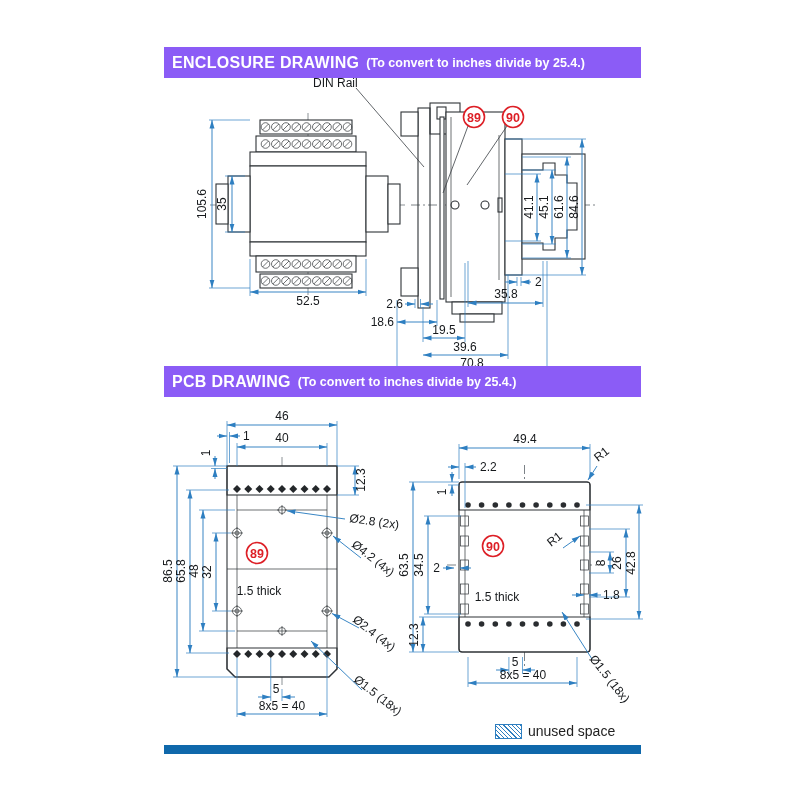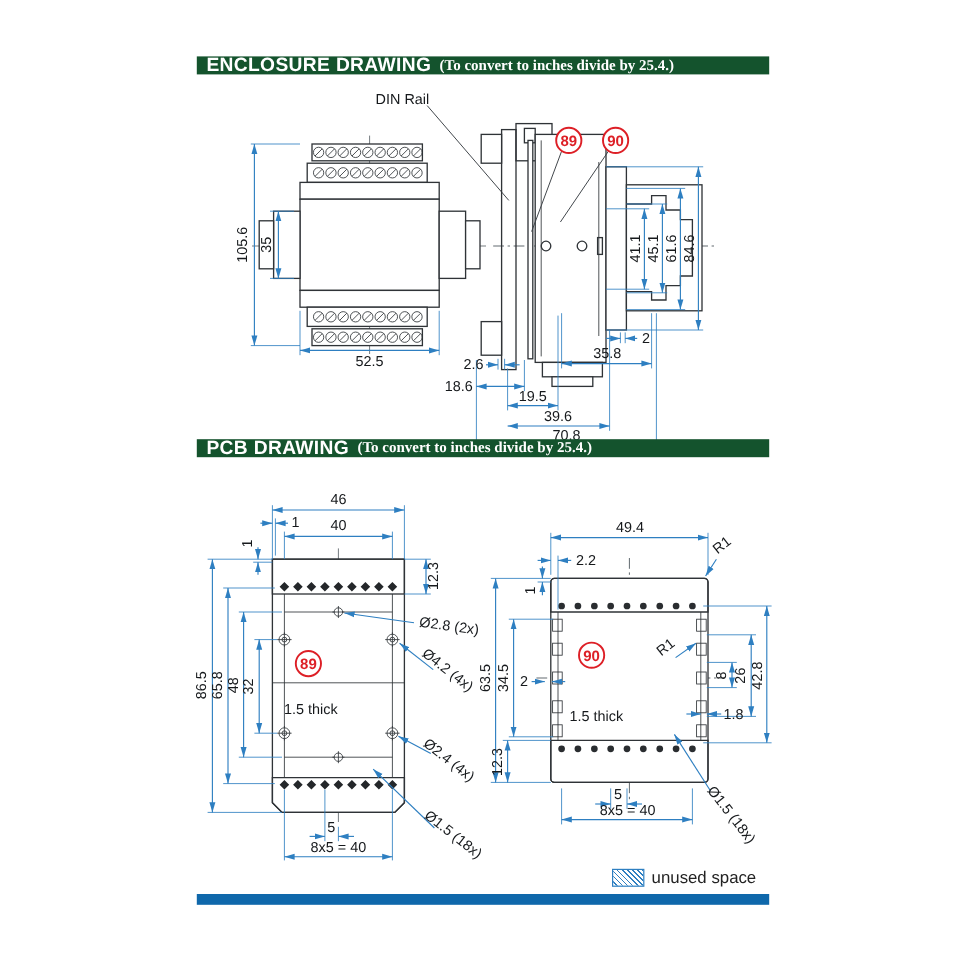--- a/index.html
+++ b/index.html
@@ -1,22 +1,22 @@
 <!DOCTYPE html>
 <html><head>
 <meta charset="utf-8">
 <style>
   html,body{margin:0;padding:0;background:#fff;}
   .page{position:relative;width:800px;height:800px;background:#fff;outline:1px solid #d8d8d8;
         font-family:"Liberation Sans",sans-serif;overflow:hidden;}
-  .banner{position:absolute;left:164px;width:477px;height:15px;background:#14532d;
+  .banner{position:absolute;left:164px;width:477px;height:31px;background:#8b5cf6;
           color:#fff;display:flex;align-items:center;white-space:nowrap;}
   .banner .t{font-size:16px;font-weight:bold;margin-left:8px;letter-spacing:.3px;}
-  .banner .s{font-size:12.5px;font-weight:bold;margin-left:7px;font-family:Liberation Serif, serif;}
-  .legend{position:absolute;left:510px;top:723px;display:flex;align-items:center;}
+  .banner .s{font-size:12.5px;font-weight:bold;margin-left:7px;}
+  .legend{position:absolute;left:495px;top:723px;display:flex;align-items:center;}
   .legend .sw{width:25px;height:13px;border:1px solid #2e7fc1;margin-right:6px;
       background:repeating-linear-gradient(45deg,#ffffff 0 2px,#2e7fc1 2px 3px);}
   .legend .lt{font-size:14px;color:#222;}
   .bbar{position:absolute;left:164px;top:745px;width:477px;height:9px;background:#0f68ab;}
   svg{position:absolute;overflow:visible;}
   svg text{font-family:"Liberation Sans",sans-serif;}
   .ol{stroke:#2f3337;stroke-width:1.1;fill:none}
   .olf{stroke:#2f3337;stroke-width:1.1;fill:#fff}
   .thin{stroke:#2f3337;stroke-width:0.7;fill:none}
   .dl{stroke:#2e7fc1;stroke-width:0.95;fill:none}

